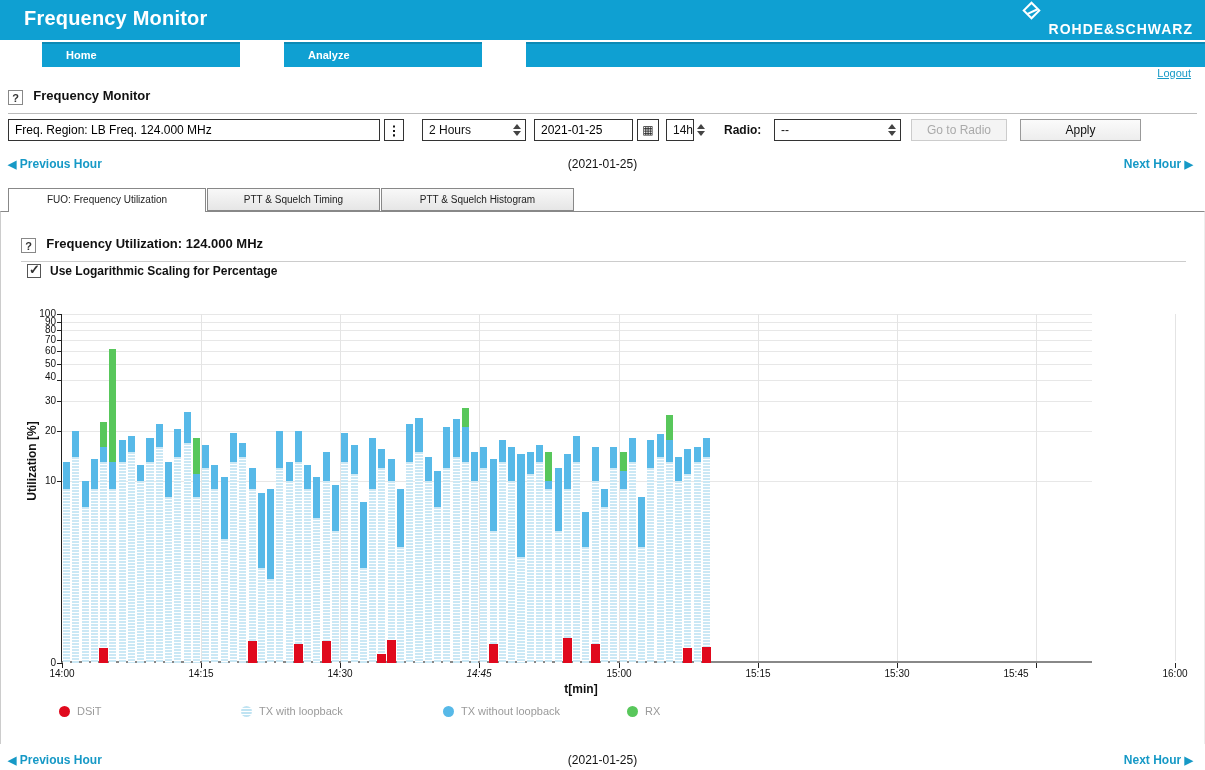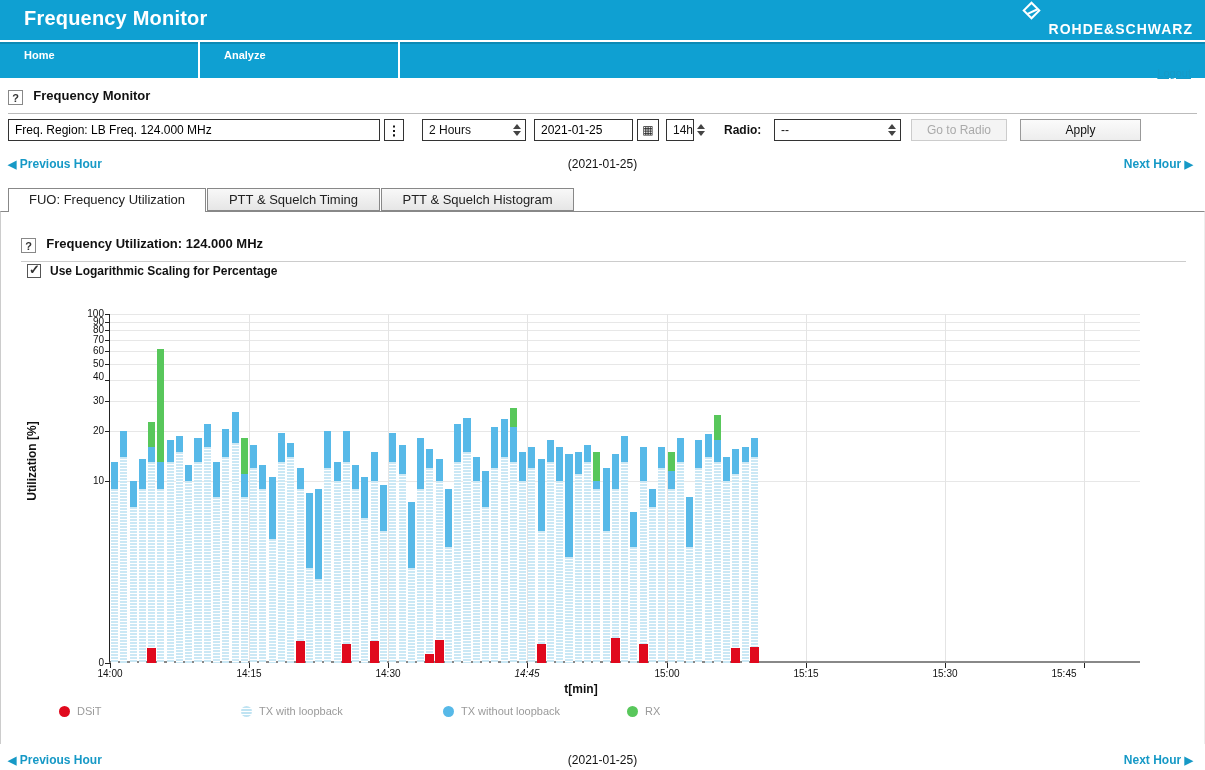--- a/index.html
+++ b/index.html
@@ -10,21 +10,21 @@
   
   .header { position:absolute; top:0; left:0; width:1205px; height:40px; background:var(--c-brand,#0fa0d2); }
   .app-title { position:absolute; left:24px; top:7px; font-size:20px; font-weight:600; color:#fff; letter-spacing:.2px; }
   .brand { position:absolute; right:10px; top:1px; width:186px; height:38px; }
   .brand-text { position:absolute; right:2px; top:20px; color:#fff; font-weight:bold; font-size:14px; letter-spacing:1px; }
   .brand-diamond { position:absolute; left:16px; top:3px; width:13px; height:13px; border:2px solid #fff; transform:rotate(45deg); }
   .brand-diamond::after { content:""; position:absolute; left:5px; top:-1px; width:2px; height:11px; background:#fff; transform:rotate(20deg); }
 
   
   .navbar { position:absolute; top:42px; left:0; width:1205px; height:25px; display:flex; gap:2px; }
-  .nav-cell { width:198px; height:36px; background:var(--c-brand,#0fa0d2); border-top:2px solid #0c89b4; color:#fff; font-weight:bold; font-size:11px; line-height:22px; padding-left:24px; cursor:pointer; }
+  .nav-cell { width:198px; height:25px; background:var(--c-brand,#0fa0d2); border-top:2px solid #0c89b4; color:#fff; font-weight:bold; font-size:11px; line-height:22px; padding-left:24px; cursor:pointer;margin-left:42px; }
   .nav-fill { flex:1; width:auto; }
 
   .logout-row { position:absolute; top:66px; right:14px; }
   .logout-row a { color:#1699c6; font-size:11px; text-decoration:underline; cursor:pointer; }
 
   
   .page-heading { position:absolute; top:88px; left:8px; width:1189px; border-bottom:1px solid #bbb; padding-bottom:8px; }
   .help-btn { display:inline-block; width:15px; height:15px; border:1px solid #888; text-align:center; line-height:14px; font-weight:bold; font-size:11px; color:#333; vertical-align:-2px; cursor:pointer; background:#fff; }
   .heading-text { font-weight:bold; font-size:13px; margin-left:7px; }
 
@@ -55,35 +55,35 @@
   .hour-nav.top { top:157px; }
   .hour-nav.bottom { top:753px; }
   .hour-link { position:absolute; color:#1699c6; font-weight:bold; font-size:12px; cursor:pointer; }
   .hour-link .arr { font-size:11px; }
   .prev-link { left:0; }
   .next-link { right:4px; }
   .hour-date { position:absolute; left:0; right:0; text-align:center; font-size:12px; color:#111; }
 
   
   .tabbar { position:absolute; top:188px; left:8px; height:24px; z-index:3; display:flex; }
-  .tab { height:23px; border:1px solid #888; background:linear-gradient(#f8f8f8,#e6e6e6); font-size:13px; text-align:center; line-height:21px; cursor:pointer; color:#222; }
+  .tab { height:23px; border:1px solid #888; background:linear-gradient(#f8f8f8,#e6e6e6); font-size:10px; text-align:center; line-height:21px; cursor:pointer; color:#222; }
   .tab.active { height:24px; background:#fff; border-bottom:none; }
   .tab:nth-child(1){ width:198px; }
   .tab:nth-child(2){ width:173px; margin-left:1px; }
   .tab:nth-child(3){ width:193px; margin-left:1px; }
   .panel { position:absolute; top:211px; left:0; width:1205px; height:533px; border-top:1px solid #888; border-left:1px solid #ccc; border-right:1px solid #eee; background:#fff; }
   .panel-heading { position:absolute; top:24px; left:20px; width:1165px; border-bottom:1px solid #ccc; padding-bottom:8px; }
   .checkbox-row { position:absolute; top:52px; left:26px; display:flex; align-items:center; cursor:pointer; }
   .checkbox { width:14px; height:14px; border:1px solid #555; background:#fff; position:relative; }
   .checkbox .check { position:absolute; left:1px; top:-3px; font-size:13px; font-weight:bold; color:#333; }
   .checkbox-label { margin-left:9px; font-weight:bold; font-size:12px; }
 
   
   .chart { position:absolute; top:94px; left:0; width:1205px; height:430px; }
-  .plot { position:absolute; left:60px; top:8px; width:1031px; height:349px; border-left:1px solid #222; border-bottom:2px solid #888;margin-left:48px; }
+  .plot { position:absolute; left:60px; top:8px; width:1031px; height:349px; border-left:1px solid #222; border-bottom:2px solid #888; }
   .hgrid { position:absolute; left:0; width:100%; height:1px; background:#e7e7e7; }
   .vgrid { position:absolute; top:0; width:1px; height:100%; background:#e4e4e4; }
   .ytick { position:absolute; left:-5px; width:5px; height:1px; background:#222; }
   .y-tick-label { position:absolute; left:-34px; width:28px; text-align:right; font-size:10px; color:#111; }
   .xtick { position:absolute; bottom:-7px; width:1px; height:5px; background:#222; }
   .x-tick-label { position:absolute; top:354px; width:50px; margin-left:-25px; text-align:center; font-size:10px; color:#111; }
   .bar { position:absolute; }
   .bar.hatch { background:repeating-linear-gradient(to bottom, var(--c-lb,#cbe8f5) 0px, var(--c-lb,#cbe8f5) 2px, #ffffff 2px, #ffffff 3px); }
   .bar.tx { background:var(--c-tx,#57b9e8); }
   .bar.rx { background:var(--c-rx,#58c75b); }

